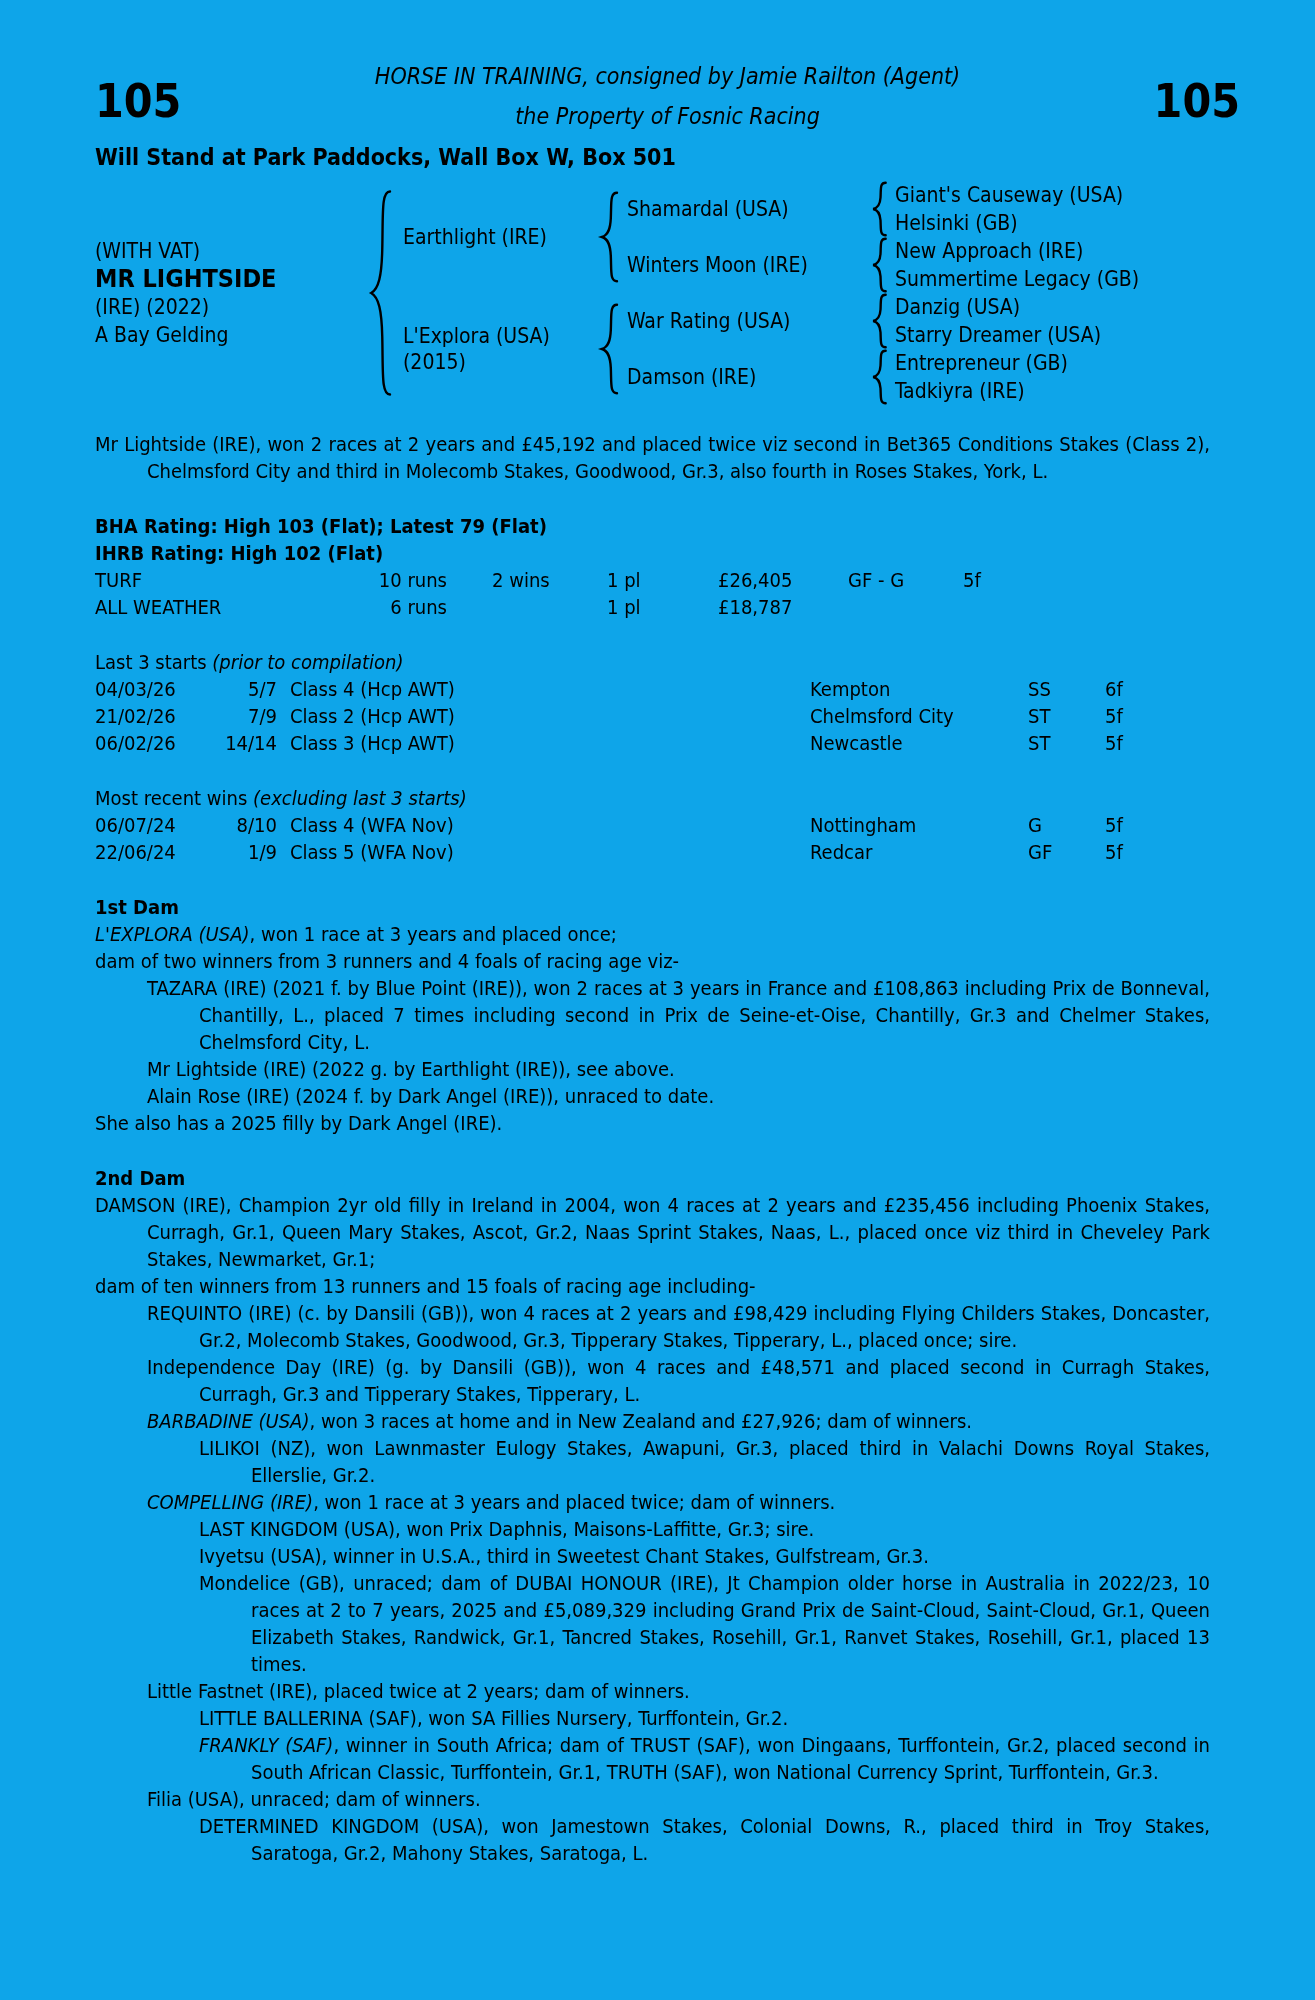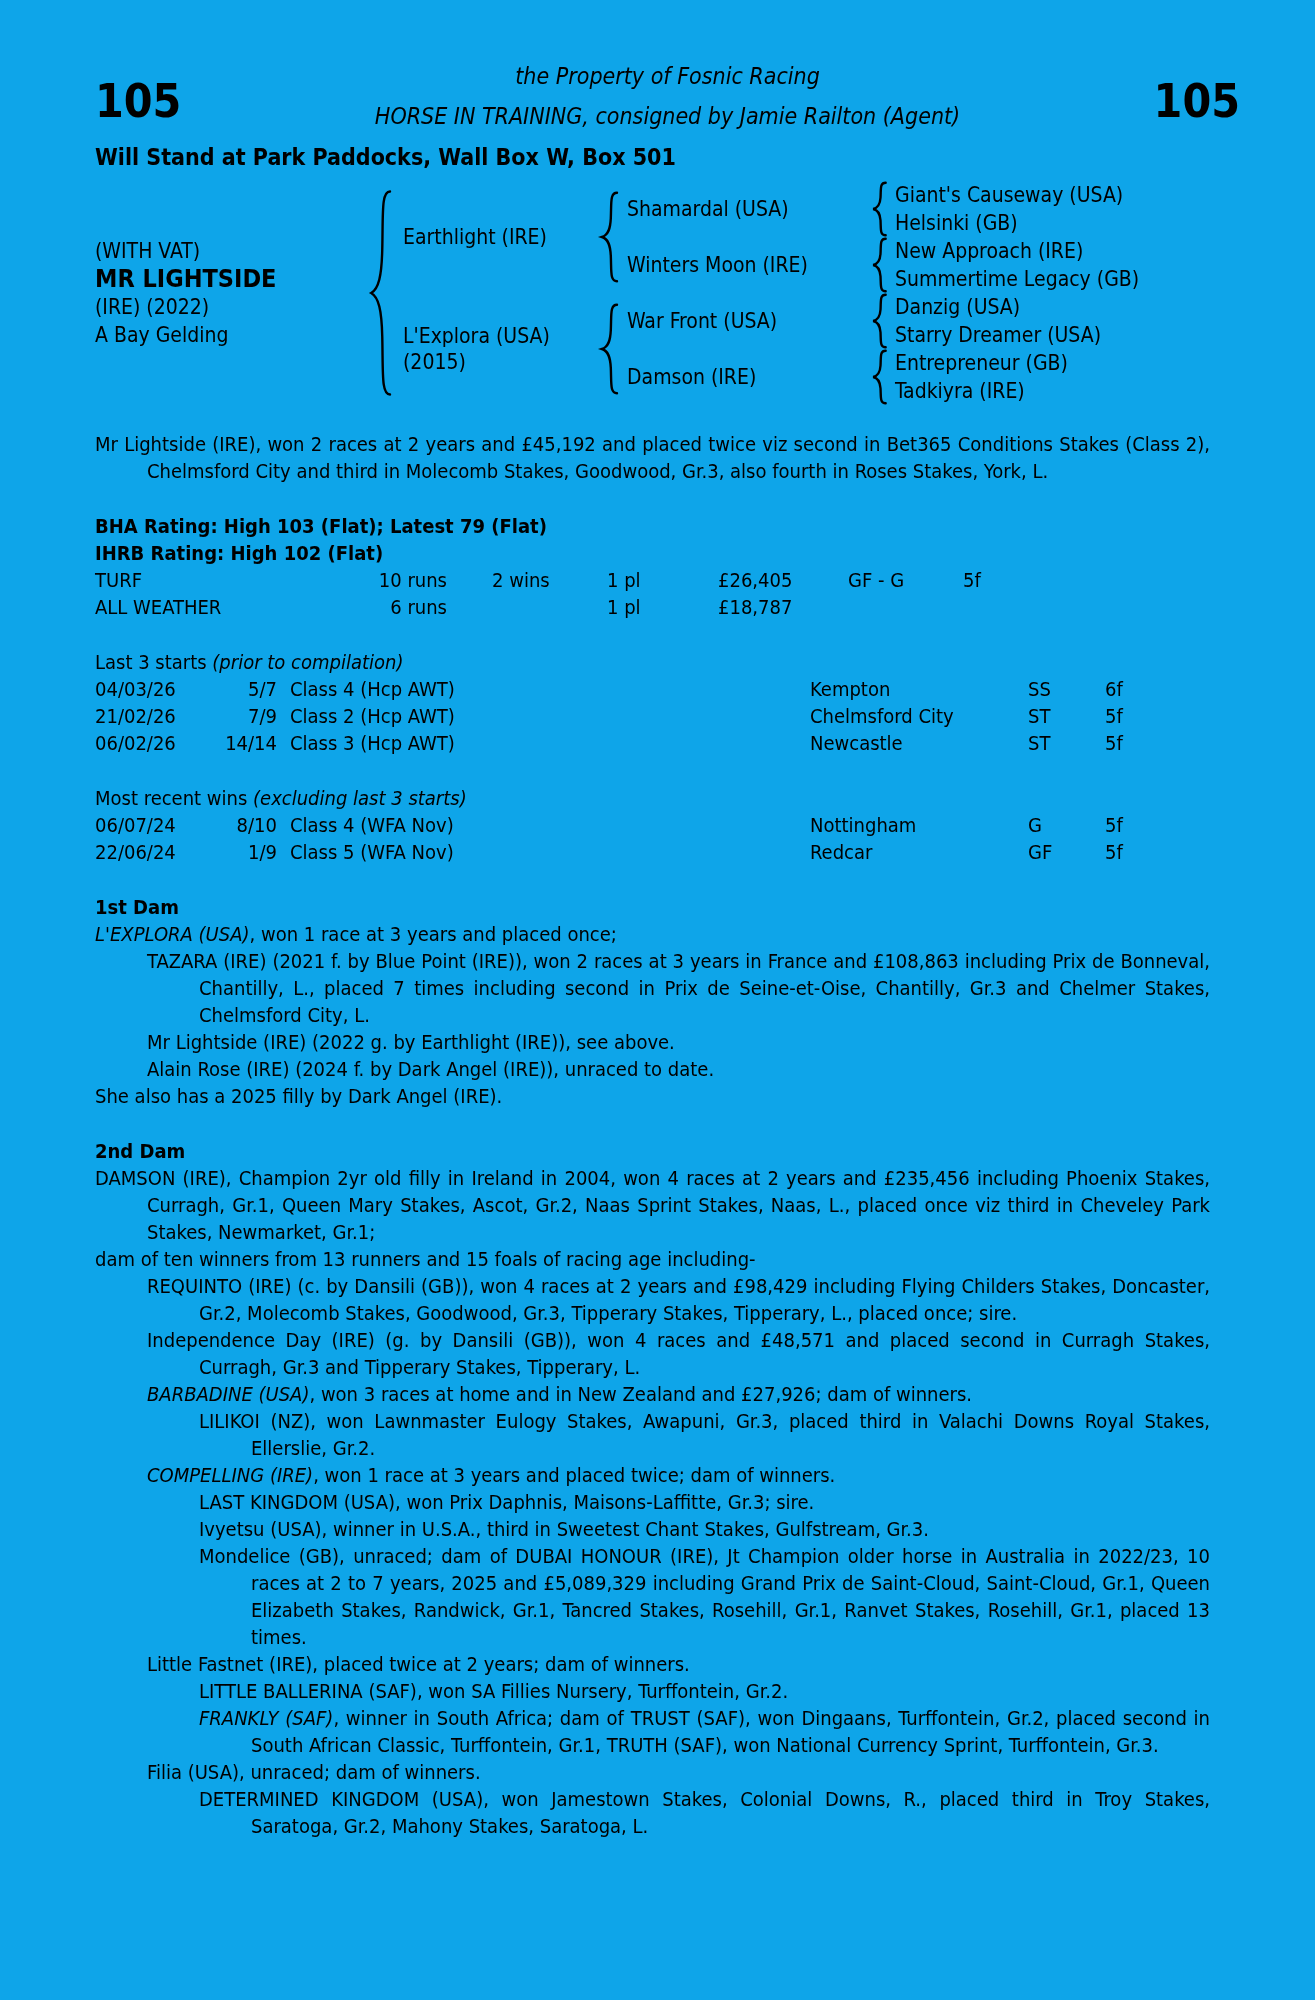--- a/index.html
+++ b/index.html
@@ -63,22 +63,22 @@
   .heading-b{font-weight:bold;}
 </style>
 </head>
 <body>
 
 <div class="page">
 
   <div class="header">
     <div class="cat-num">105</div>
     <div class="header-center">
+      <div>HORSE IN TRAINING, consigned by Jamie Railton (Agent)</div>
       <div>the Property of Fosnic Racing</div>
-      <div>HORSE IN TRAINING, consigned by Jamie Railton (Agent)</div>
     </div>
     <div class="cat-num right">105</div>
   </div>
 
   <div class="stand-line">Will Stand at Park Paddocks, Wall Box W, Box 501</div>
 
   <div class="pedigree">
     <div class="ped-subject">
       <div>(WITH VAT)</div>
       <div class="subj-name">MR LIGHTSIDE</div>
@@ -125,21 +125,21 @@
       <div class="gp-row">
         <div class="parent-cell">
           <div>L'Explora (USA)</div>
           <div>(2015)</div>
         </div>
         <svg class="brace brace-md" viewBox="0 0 24 100" preserveAspectRatio="none">
             <path d="M20 3 C13 3 14.5 13 13.8 30 C13.3 42 11 48 5 50 C11 52 13.3 58 13.8 70 C14.5 87 13 97 20 97" vector-effect="non-scaling-stroke"></path>
           </svg>
         <div class="gp-col">
           <div class="gp-row">
-            <div class="gp-name">War Front (USA)</div>
+            <div class="gp-name">War Rating (USA)</div>
             <svg class="brace brace-sm" viewBox="0 0 24 100" preserveAspectRatio="none">
                 <path d="M20 3 C13 3 14.5 13 13.8 30 C13.3 42 11 48 5 50 C11 52 13.3 58 13.8 70 C14.5 87 13 97 20 97" vector-effect="non-scaling-stroke"></path>
               </svg>
             <div class="gg-col">
               <div>Danzig (USA)</div>
               <div>Starry Dreamer (USA)</div>
             </div>
           </div>
           <div class="gp-row">
             <div class="gp-name">Damson (IRE)</div>
@@ -226,20 +226,21 @@
       <span class="sc sc3">Class 5 (WFA Nov)</span>
       <span class="sc sc4">Redcar</span>
       <span class="sc sc5">GF</span>
       <span class="sc">5f</span>
     </div>
   </div>
 
   <div class="sec">
     <div class="heading-b">1st Dam</div>
     <div class="para lvl0"><span class="rt-i">L'EXPLORA (USA)</span><span>, </span><span class="rt-b">won</span><span> 1 race at 3 years and placed once;</span></div>
+    <div class="para lvl0"><span>dam of </span><span class="rt-b">two winners</span><span> from 3 runners and 4 foals of racing age viz-</span></div>
     <div class="para lvl1"><span class="rt-b">TAZARA (IRE)</span><span> (2021 f. by Blue Point (IRE)), won 2 races at 3 years in France and £108,863 including Prix de Bonneval, Chantilly, </span><span class="rt-b">L.</span><span>, placed 7 times including second in Prix de Seine-et-Oise, Chantilly, </span><span class="rt-b">Gr.3</span><span> and Chelmer Stakes, Chelmsford City, </span><span class="rt-b">L.</span></div>
     <div class="para lvl1"><span class="rt-b">Mr Lightside (IRE)</span><span> (2022 g. by Earthlight (IRE)), see above.</span></div>
     <div class="para lvl1"><span>Alain Rose (IRE) (2024 f. by Dark Angel (IRE)), unraced to date.</span></div>
     <div class="para lvl0"><span>She also has a 2025 filly by Dark Angel (IRE).</span></div>
   </div>
 
   <div class="sec">
     <div class="heading-b">2nd Dam</div>
     <div class="para lvl0"><span class="rt-b">DAMSON (IRE)</span><span>, Champion 2yr old filly in Ireland in 2004, </span><span class="rt-b">won</span><span> 4 races at 2 years and £235,456 including Phoenix Stakes, Curragh, </span><span class="rt-b">Gr.1</span><span>, Queen Mary Stakes, Ascot, </span><span class="rt-b">Gr.2</span><span>, Naas Sprint Stakes, Naas, </span><span class="rt-b">L.</span><span>, placed once viz third in Cheveley Park Stakes, Newmarket, </span><span class="rt-b">Gr.1</span><span>;</span></div>
     <div class="para lvl0"><span>dam of </span><span class="rt-b">ten winners</span><span> from 13 runners and 15 foals of racing age including-</span></div>

